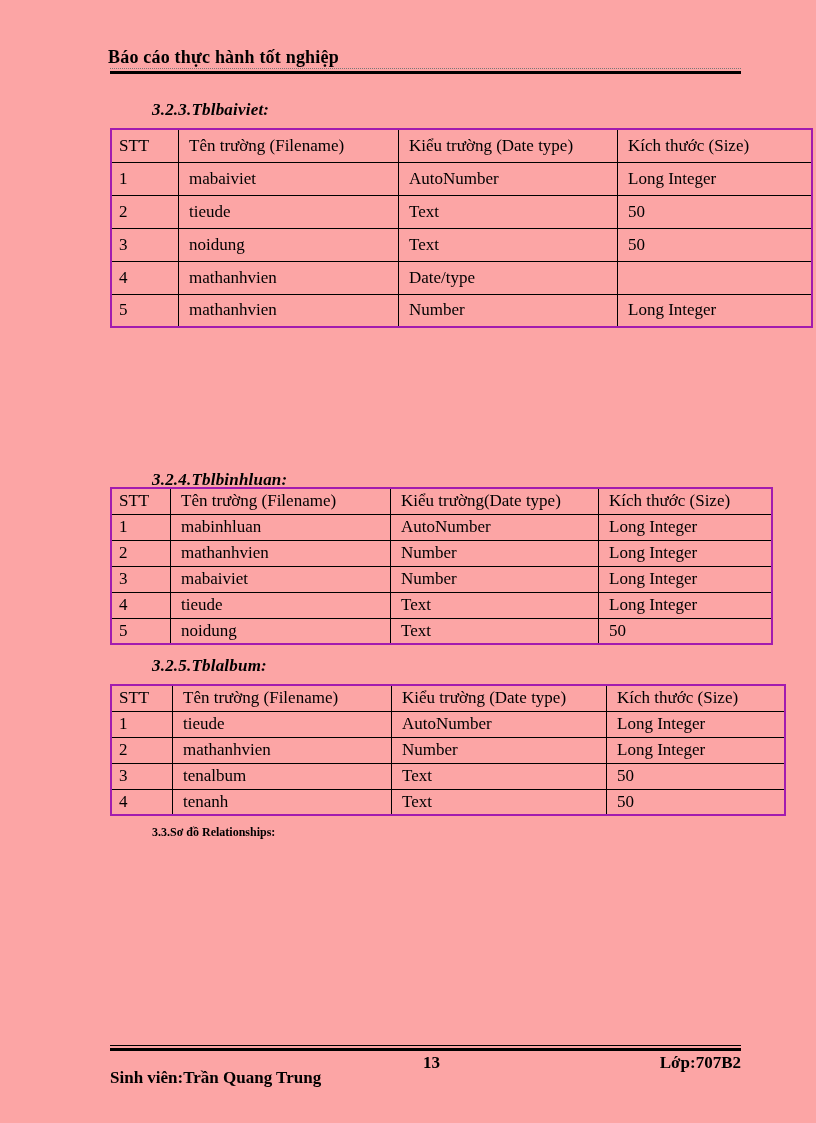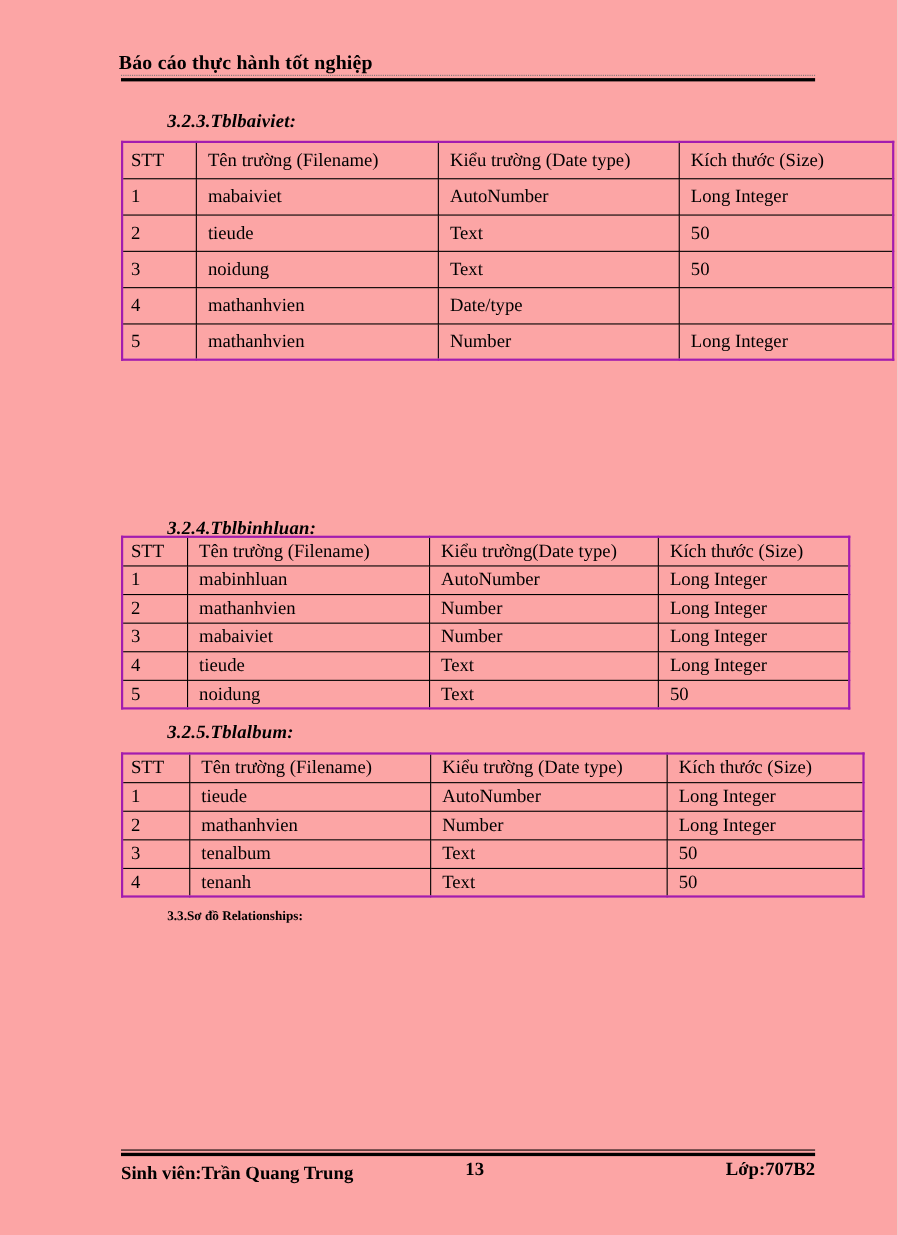--- a/index.html
+++ b/index.html
@@ -79,21 +79,21 @@
   .footer-rule {
     position: absolute; left: 110px; top: 1045px; width: 631px;
   }
   .footer-rule .thin { height: 0; border-top: 1.5px solid #000; }
   .footer-rule .thick { margin-top: 2px; height: 2.5px; background: #000; }
 
   .footer {
     position: absolute; left: 110px; top: 1053px; width: 631px; height: 22px;
     font-size: 17px; font-weight: bold;
   }
-  .footer .f-left  { position: absolute; left: 0; top: 4px; }
+  .footer .f-left  { position: absolute; left: 0; top: 15px; }
   .footer .f-page  { position: absolute; left: 313px; top: 0; }
   .footer .f-right { position: absolute; right: 0; top: 0; }
 </style>
 </head>
 <body>
 
 <div class="page">
 
   <div class="running-header">
     <span>Báo cáo thực hành tốt nghiệp</span>

